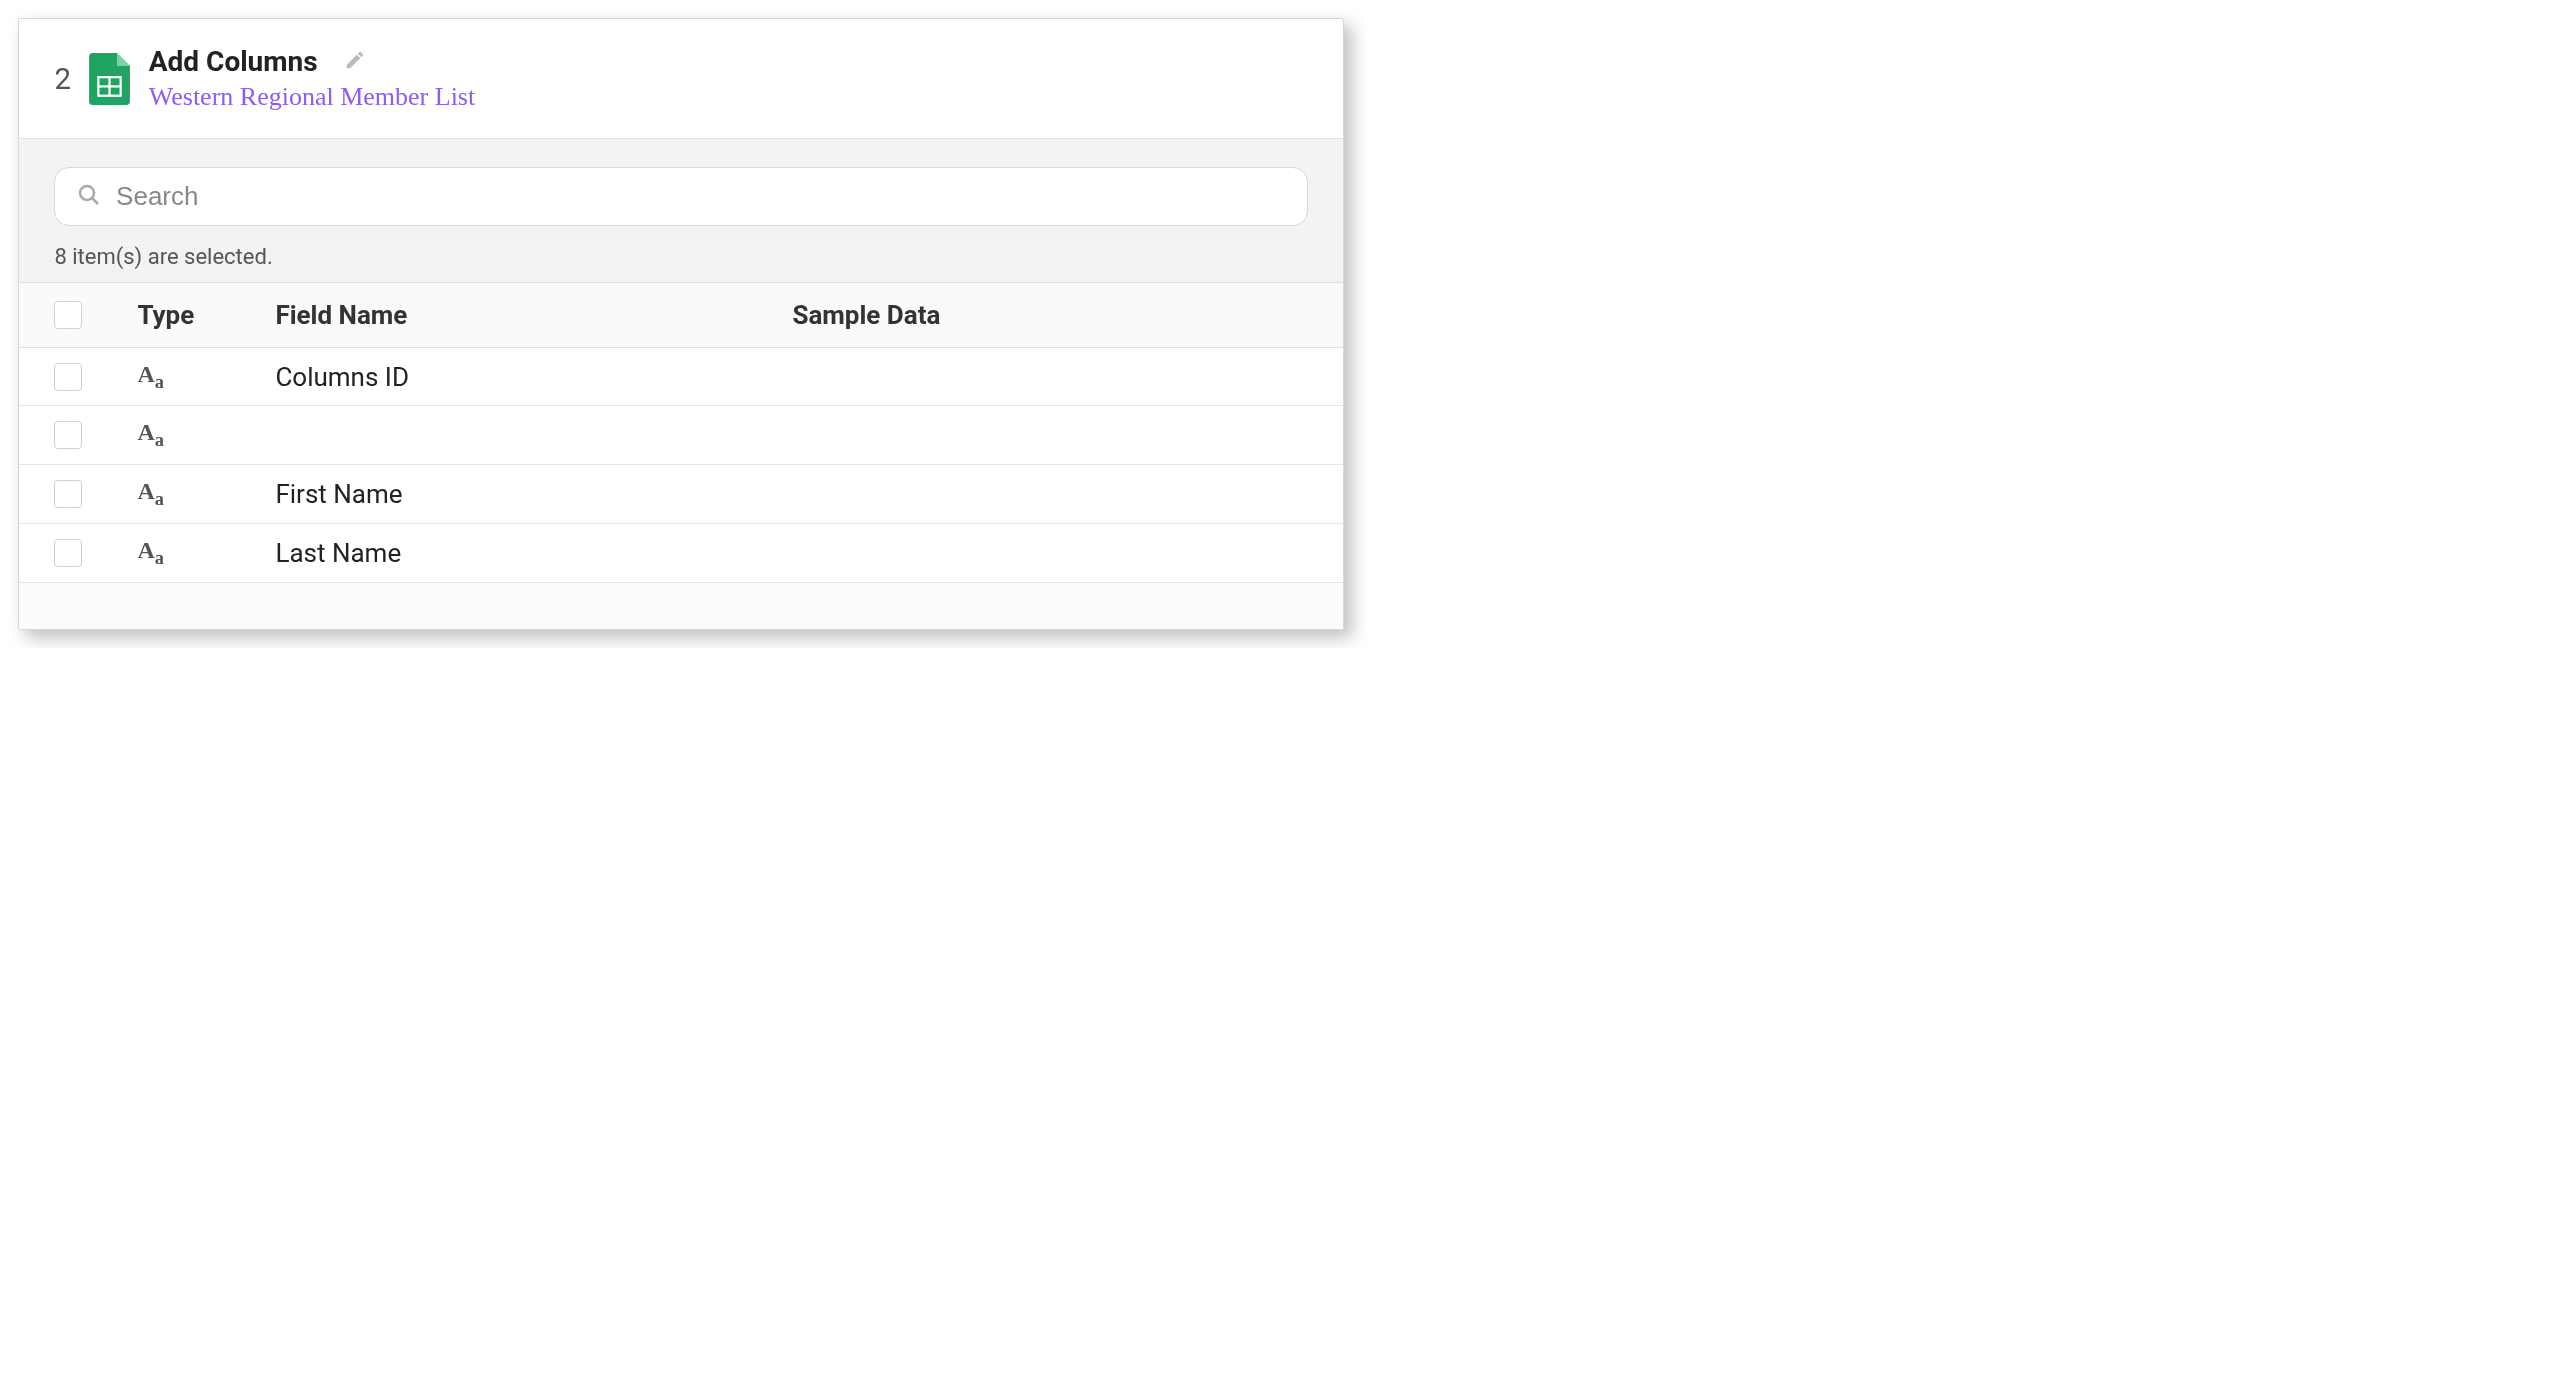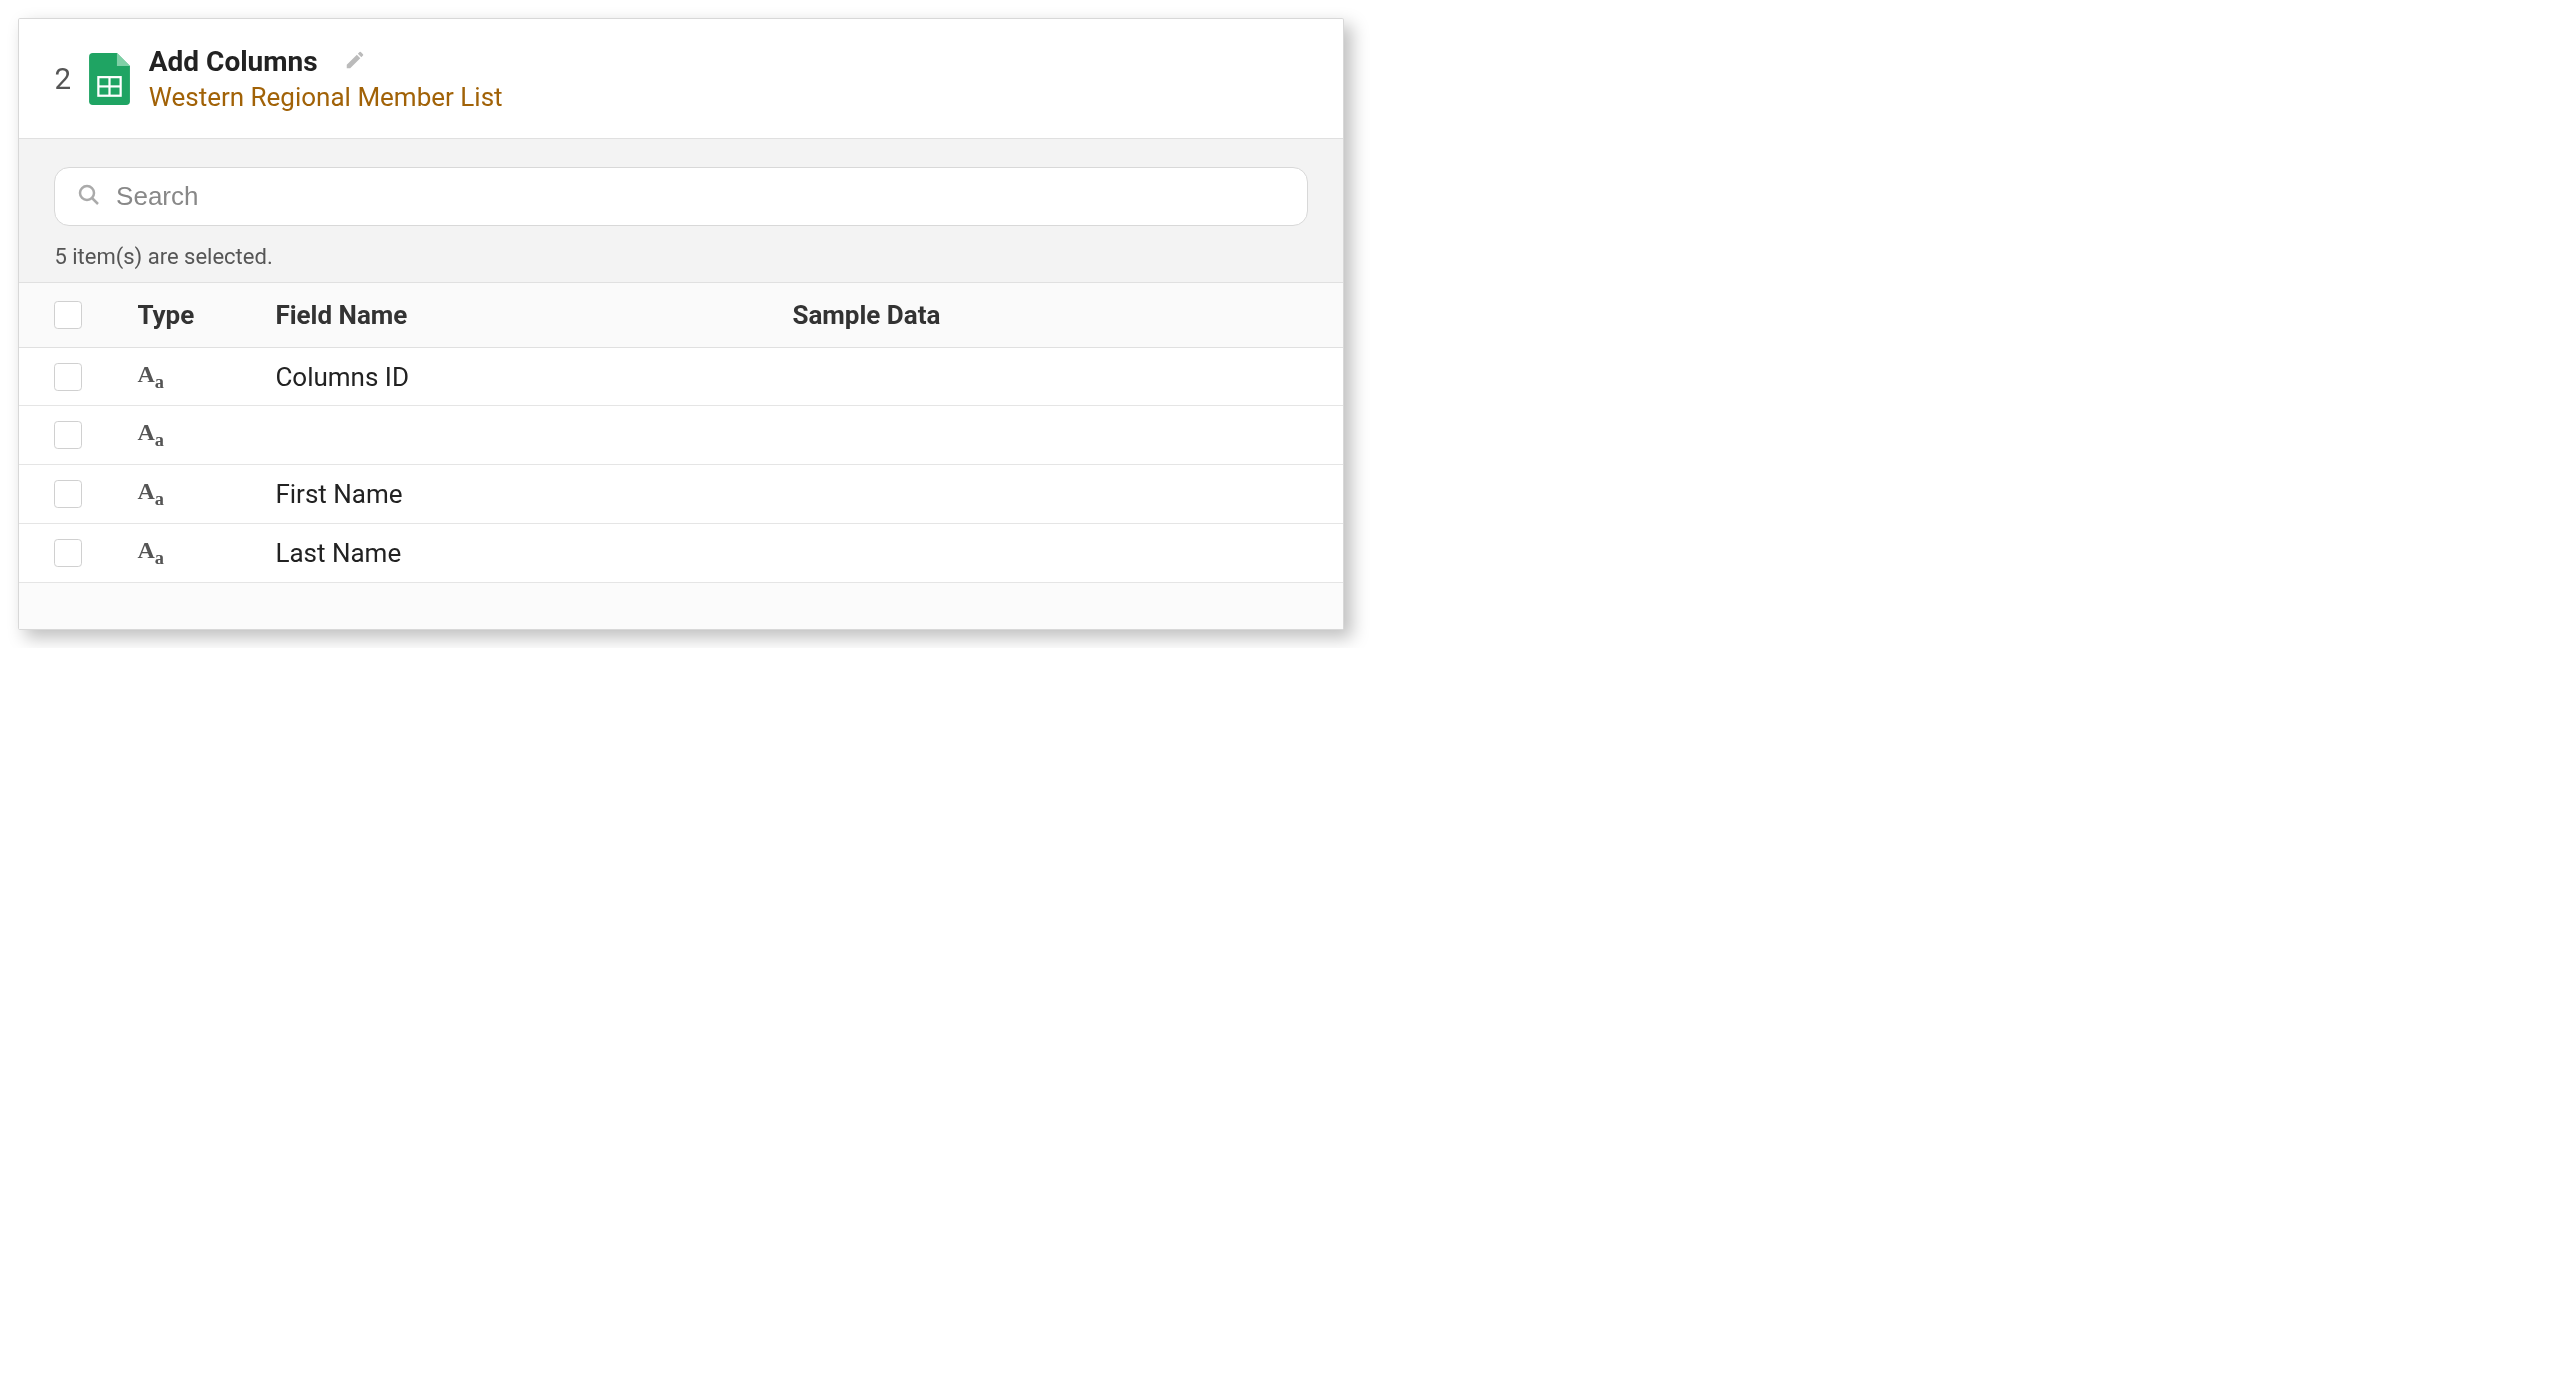--- a/index.html
+++ b/index.html
@@ -49,22 +49,23 @@
     font-size: 28px;
     font-weight: 700;
     color: #222;
   }
   .edit-icon {
     color: #bbb;
     cursor: pointer;
   }
   .subtitle {
     font-size: 26px;
-    color: #a16207;
+    color: #8b5cf6;
     font-weight: 400;
+    font-family: Liberation Serif, serif;
   }
   .search-section {
     background: #f3f3f3;
     border-top: 0.9px solid #e0e0e0;
     border-bottom: 0.9px solid #e0e0e0;
     padding: 28px 35px 13px 35px;
   }
   .search-wrapper {
     background: #fff;
     border: 0.9px solid #d8d8d8;
@@ -201,21 +202,21 @@
   <div class="search-section">
     <div class="search-wrapper">
       <span class="search-icon">
         <svg width="24" height="24" viewBox="0 0 24 24" fill="none" stroke="currentColor" stroke-width="2.5">
           <circle cx="10" cy="10" r="7"></circle>
           <line x1="15" y1="15" x2="21" y2="21"></line>
         </svg>
       </span>
       <input type="text" class="search-input" placeholder="Search" style="">
     </div>
-    <div class="selection-status">5 item(s) are selected.</div>
+    <div class="selection-status">8 item(s) are selected.</div>
   </div>
 
   <div class="table">
     <div class="table-header">
       <div class="col-checkbox">
         <div class="checkbox"></div>
       </div>
       <div class="col-type">
           <span class="th">Type</span>
         </div>

